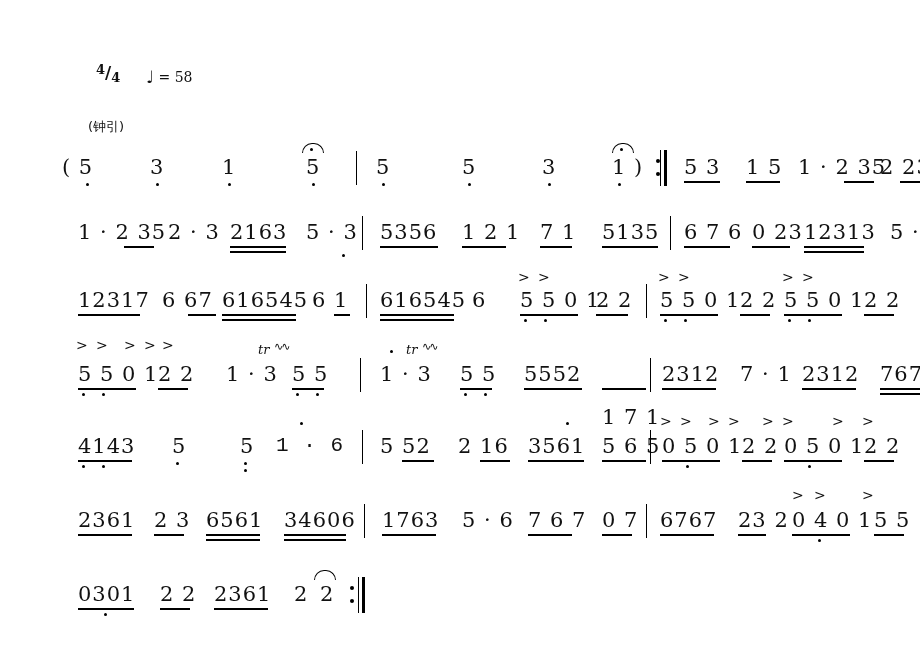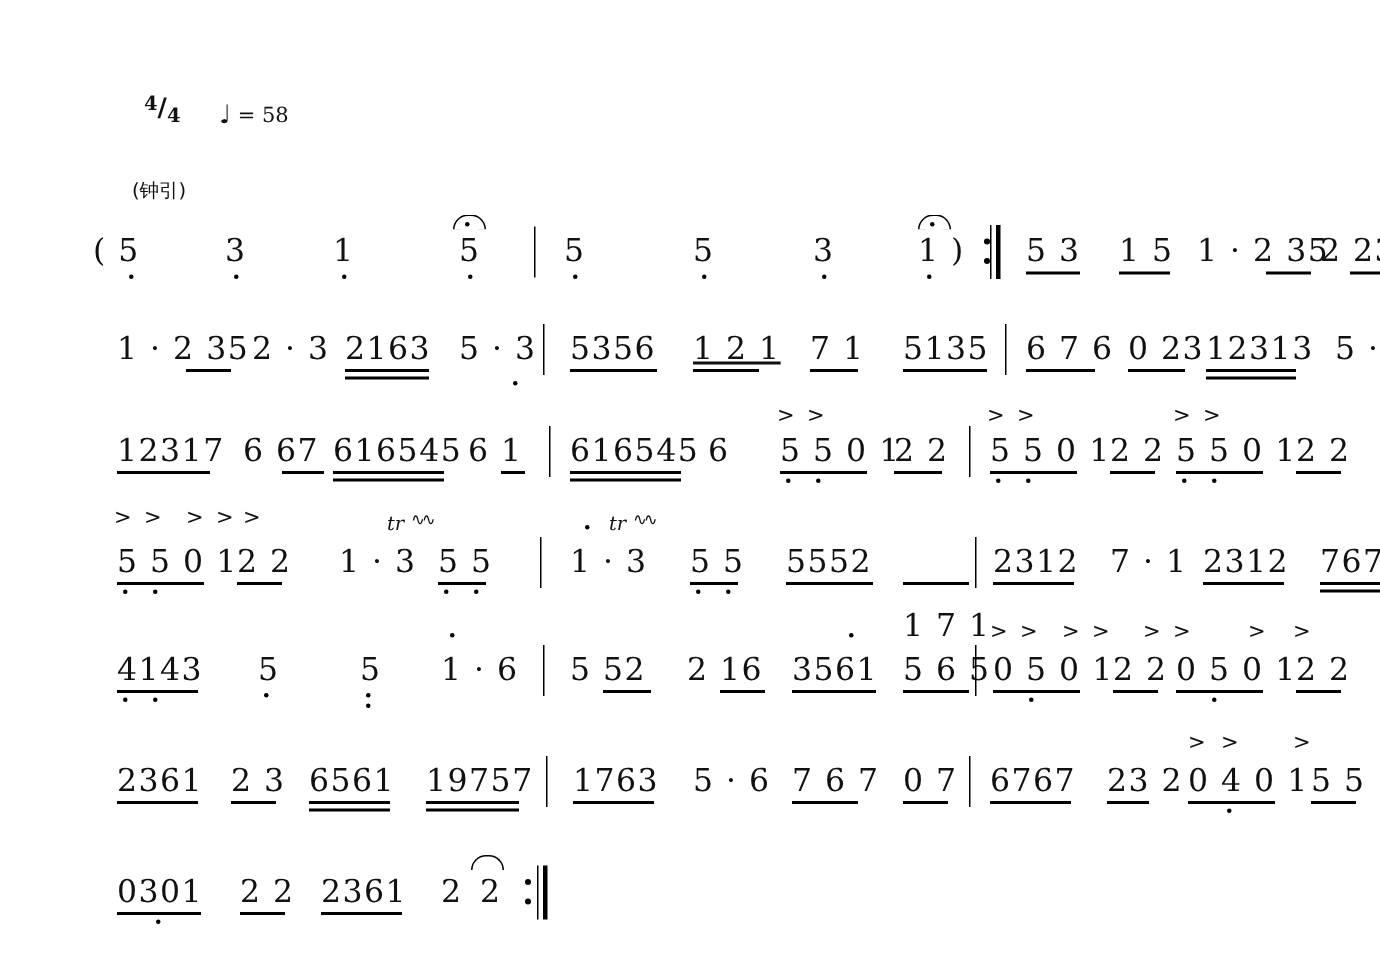--- a/index.html
+++ b/index.html
@@ -246,21 +246,21 @@
     <div class="cell" style="left:168px;">2163</div>
     <div class="beam" style="left:168px; top:26px; width:56px;"></div>
     <div class="beam" style="left:168px; top:31px; width:56px;"></div>
     <div class="cell" style="left:244px;">5 · 3</div>
     <div class="dot" style="left:280px; top:34px;"></div>
 
     <div class="bar" style="left:300px;"></div>
 
     <div class="cell" style="left:318px;">5356</div>
     <div class="beam" style="left:318px; top:26px; width:58px;"></div>
-    <div class="cell" style="left:400px;text-decoration:underline;">1 2 1</div>
+    <div class="cell" style="left:400px;">1 2 1</div>
     <div class="beam" style="left:400px; top:26px; width:44px;"></div>
     <div class="cell" style="left:478px;">7 1</div>
     <div class="beam" style="left:478px; top:26px; width:32px;"></div>
     <div class="cell" style="left:540px;">5135</div>
     <div class="beam" style="left:540px; top:26px; width:56px;"></div>
 
     <div class="bar" style="left:608px;"></div>
 
     <div class="cell" style="left:622px;">6 7 6</div>
     <div class="beam" style="left:622px; top:26px; width:46px;"></div>
@@ -375,21 +375,21 @@
     <div class="cell" style="left:16px;">4143</div>
     <div class="beam" style="left:16px; top:26px; width:54px;"></div>
     <div class="dot" style="left:20px; top:31px;"></div>
     <div class="dot" style="left:40px; top:31px;"></div>
     <div class="cell" style="left:110px;">5</div>
     <div class="dot" style="left:114px; top:28px;"></div>
     <div class="cell" style="left:178px;">5</div>
     <div class="dot" style="left:182px; top:28px;"></div>
     <div class="dot" style="left:182px; top:35px;"></div>
     <div class="dotup" style="left:238px; top:-12px;"></div>
-    <div class="cell" style="left:232px;">1 · 6</div>
+    <div class="cell" style="left:214px;font-family:Liberation Mono, monospace;">1 · 6</div>
 
     <div class="bar" style="left:300px;"></div>
 
     <div class="cell" style="left:318px;">5 52</div>
     <div class="beam" style="left:340px; top:26px; width:32px;"></div>
     <div class="cell" style="left:396px;">2 16</div>
     <div class="beam" style="left:418px; top:26px; width:30px;"></div>
     <div class="dotup" style="left:504px; top:-12px;"></div>
     <div class="cell" style="left:466px;">3561</div>
     <div class="beam" style="left:466px; top:26px; width:56px;"></div>
@@ -420,21 +420,21 @@
   </div>
 
   <div class="row" id="r6" style="top:508px;">
     <div class="cell" style="left:16px;">2361</div>
     <div class="beam" style="left:16px; top:26px; width:54px;"></div>
     <div class="cell" style="left:92px;">2 3</div>
     <div class="beam" style="left:92px; top:26px; width:30px;"></div>
     <div class="cell" style="left:144px;">6561</div>
     <div class="beam" style="left:144px; top:26px; width:54px;"></div>
     <div class="beam" style="left:144px; top:31px; width:54px;"></div>
-    <div class="cell" style="left:222px;">19757</div>
+    <div class="cell" style="left:222px;">34606</div>
     <div class="beam" style="left:222px; top:26px; width:62px;"></div>
     <div class="beam" style="left:222px; top:31px; width:62px;"></div>
 
     <div class="bar" style="left:302px;"></div>
 
     <div class="cell" style="left:320px;">1763</div>
     <div class="beam" style="left:320px; top:26px; width:54px;"></div>
     <div class="cell" style="left:400px;">5 · 6</div>
     <div class="cell" style="left:466px;">7 6 7</div>
     <div class="beam" style="left:466px; top:26px; width:44px;"></div>

